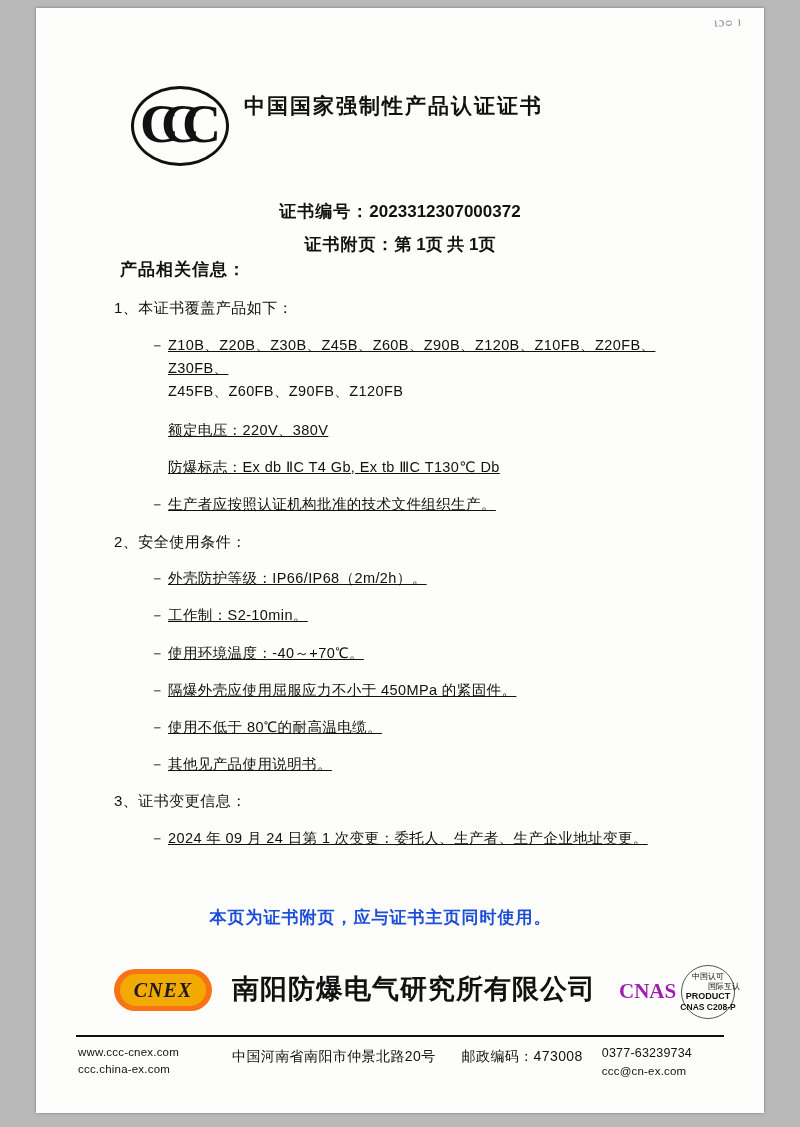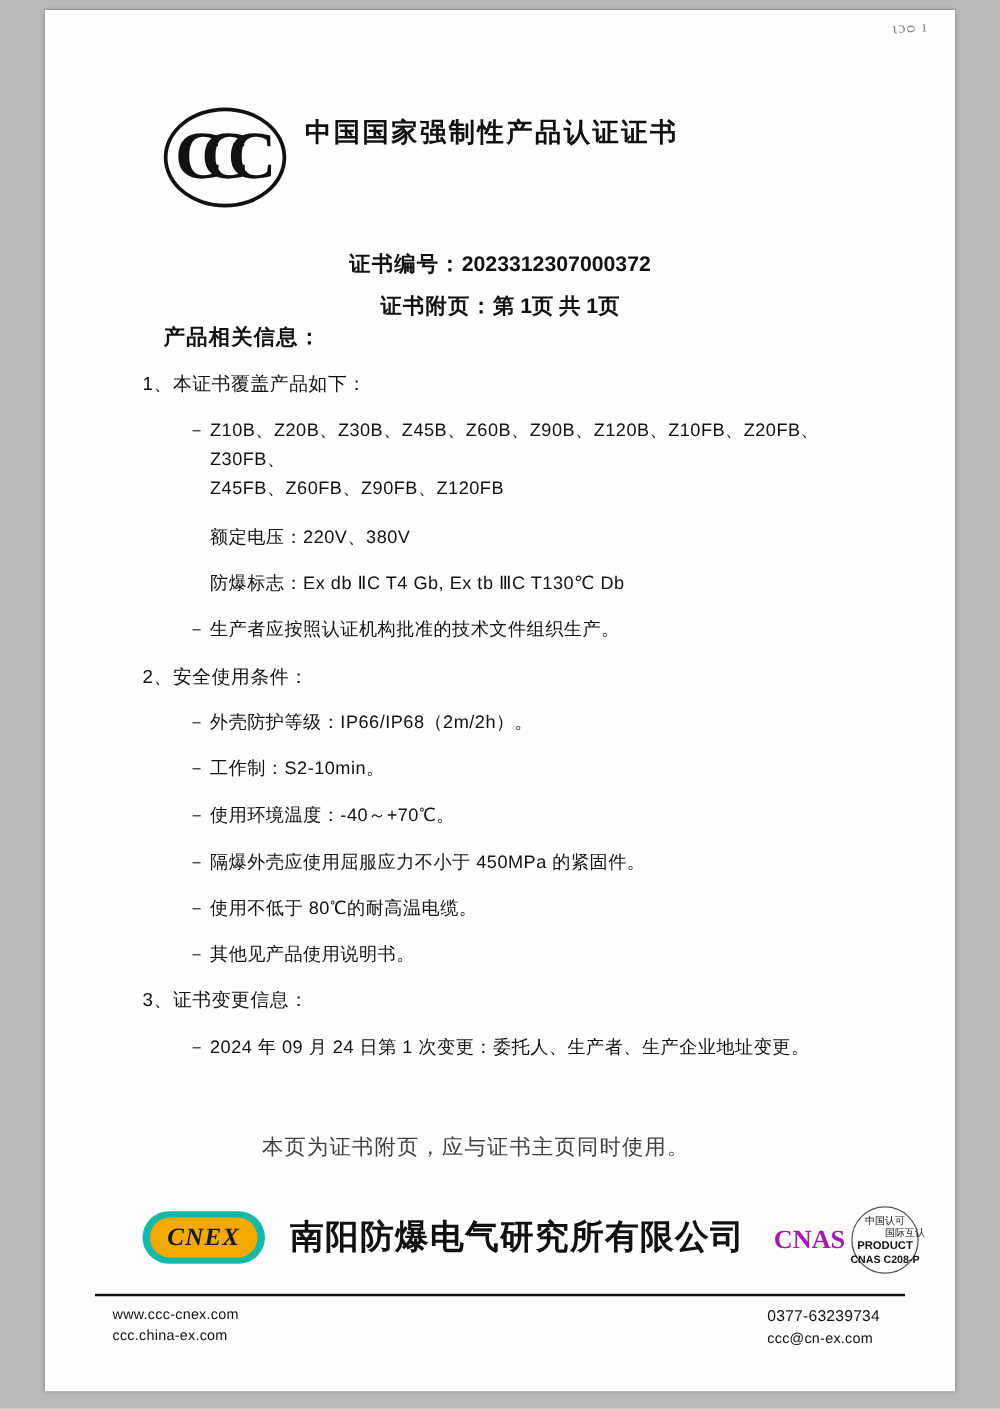--- a/index.html
+++ b/index.html
@@ -98,21 +98,21 @@
     position: absolute;
     left: 78px;
     top: 250px;
     width: 600px;
     color: #111;
   }
   .section-title {
     font-size: 17px;
     font-weight: bold;
     letter-spacing: 1px;
-    margin: 0 0 16px 17px;
+    margin: 0 0 16px 6px;
   }
   .item-l1 {
     font-size: 15px;
     margin: 0 0 14px 0;
     letter-spacing: .5px;
     line-height: 1.5;
   }
   .item-l2 {
     font-size: 14.5px;
     margin: 0 0 14px 0;
@@ -124,55 +124,56 @@
   .item-l2.wrap {
     margin-bottom: 16px;
   }
   .item-l2 .dash {
     position: absolute;
     left: 36px;
   }
   .item-l2 .txt {
     display: block;
     padding-left: 18px;
+    text-decoration: underline;
   }
   .item-l2.nodash .txt {
     padding-left: 18px;
   }
   .item-l2 .contline {
     display: block;
     padding-left: 18px;
   }
   
   .footer-note {
     position: absolute;
     left: 0;
     top: 898px;
     width: 689px;
     text-align: center;
     font-size: 17px;
-    font-weight: normal;
-    letter-spacing: 1px;
-    color: #404040;
+    font-weight: bold;
+    letter-spacing: 1px;
+    color: #1d4ed8;
   }
   
   .org-row {
     position: absolute;
     left: 0;
     top: 955px;
     width: 728px;
     height: 62px;
   }
   .cnex-badge {
     position: absolute;
     left: 78px;
     top: 6px;
     width: 98px;
     height: 42px;
-    background: #14b8a6;
+    background: #f97316;
     border-radius: 21px;
     overflow: hidden;
   }
   .cnex-badge .inner-oval {
     position: absolute;
     left: 6px;
     top: 5px;
     width: 86px;
     height: 32px;
     background: #f2a900;
@@ -271,21 +272,21 @@
   .rule {
     position: absolute;
     left: 40px;
     top: 1027px;
     width: 648px;
     height: 2px;
     background: #111;
   }
   .bottom {
     position: absolute;
-    left: 12px;
+    left: 0;
     top: 1034px;
     width: 694px;
     height: 48px;
     font-family: "Liberation Sans", sans-serif;
     color: #111;
   }
   .bt-left {
     position: absolute;
     left: 42px;
     top: 2px;
@@ -422,19 +423,22 @@
     </div>
   </div>
 
   <div class="rule"></div>
 
   <div class="bottom">
     <div class="bt-left">
       <div>www.ccc-cnex.com</div>
       <div>ccc.china-ex.com</div>
     </div>
+    <div class="bt-center">
+      <span>中国河南省南阳市仲景北路20号</span><span class="pad"></span><span>邮政编码：</span><span>473008</span>
+    </div>
     <div class="bt-right">
       <div class="phone">0377-63239734</div>
       <div>ccc@cn-ex.com</div>
     </div>
   </div>
 
 </div>
 
 </body></html>

